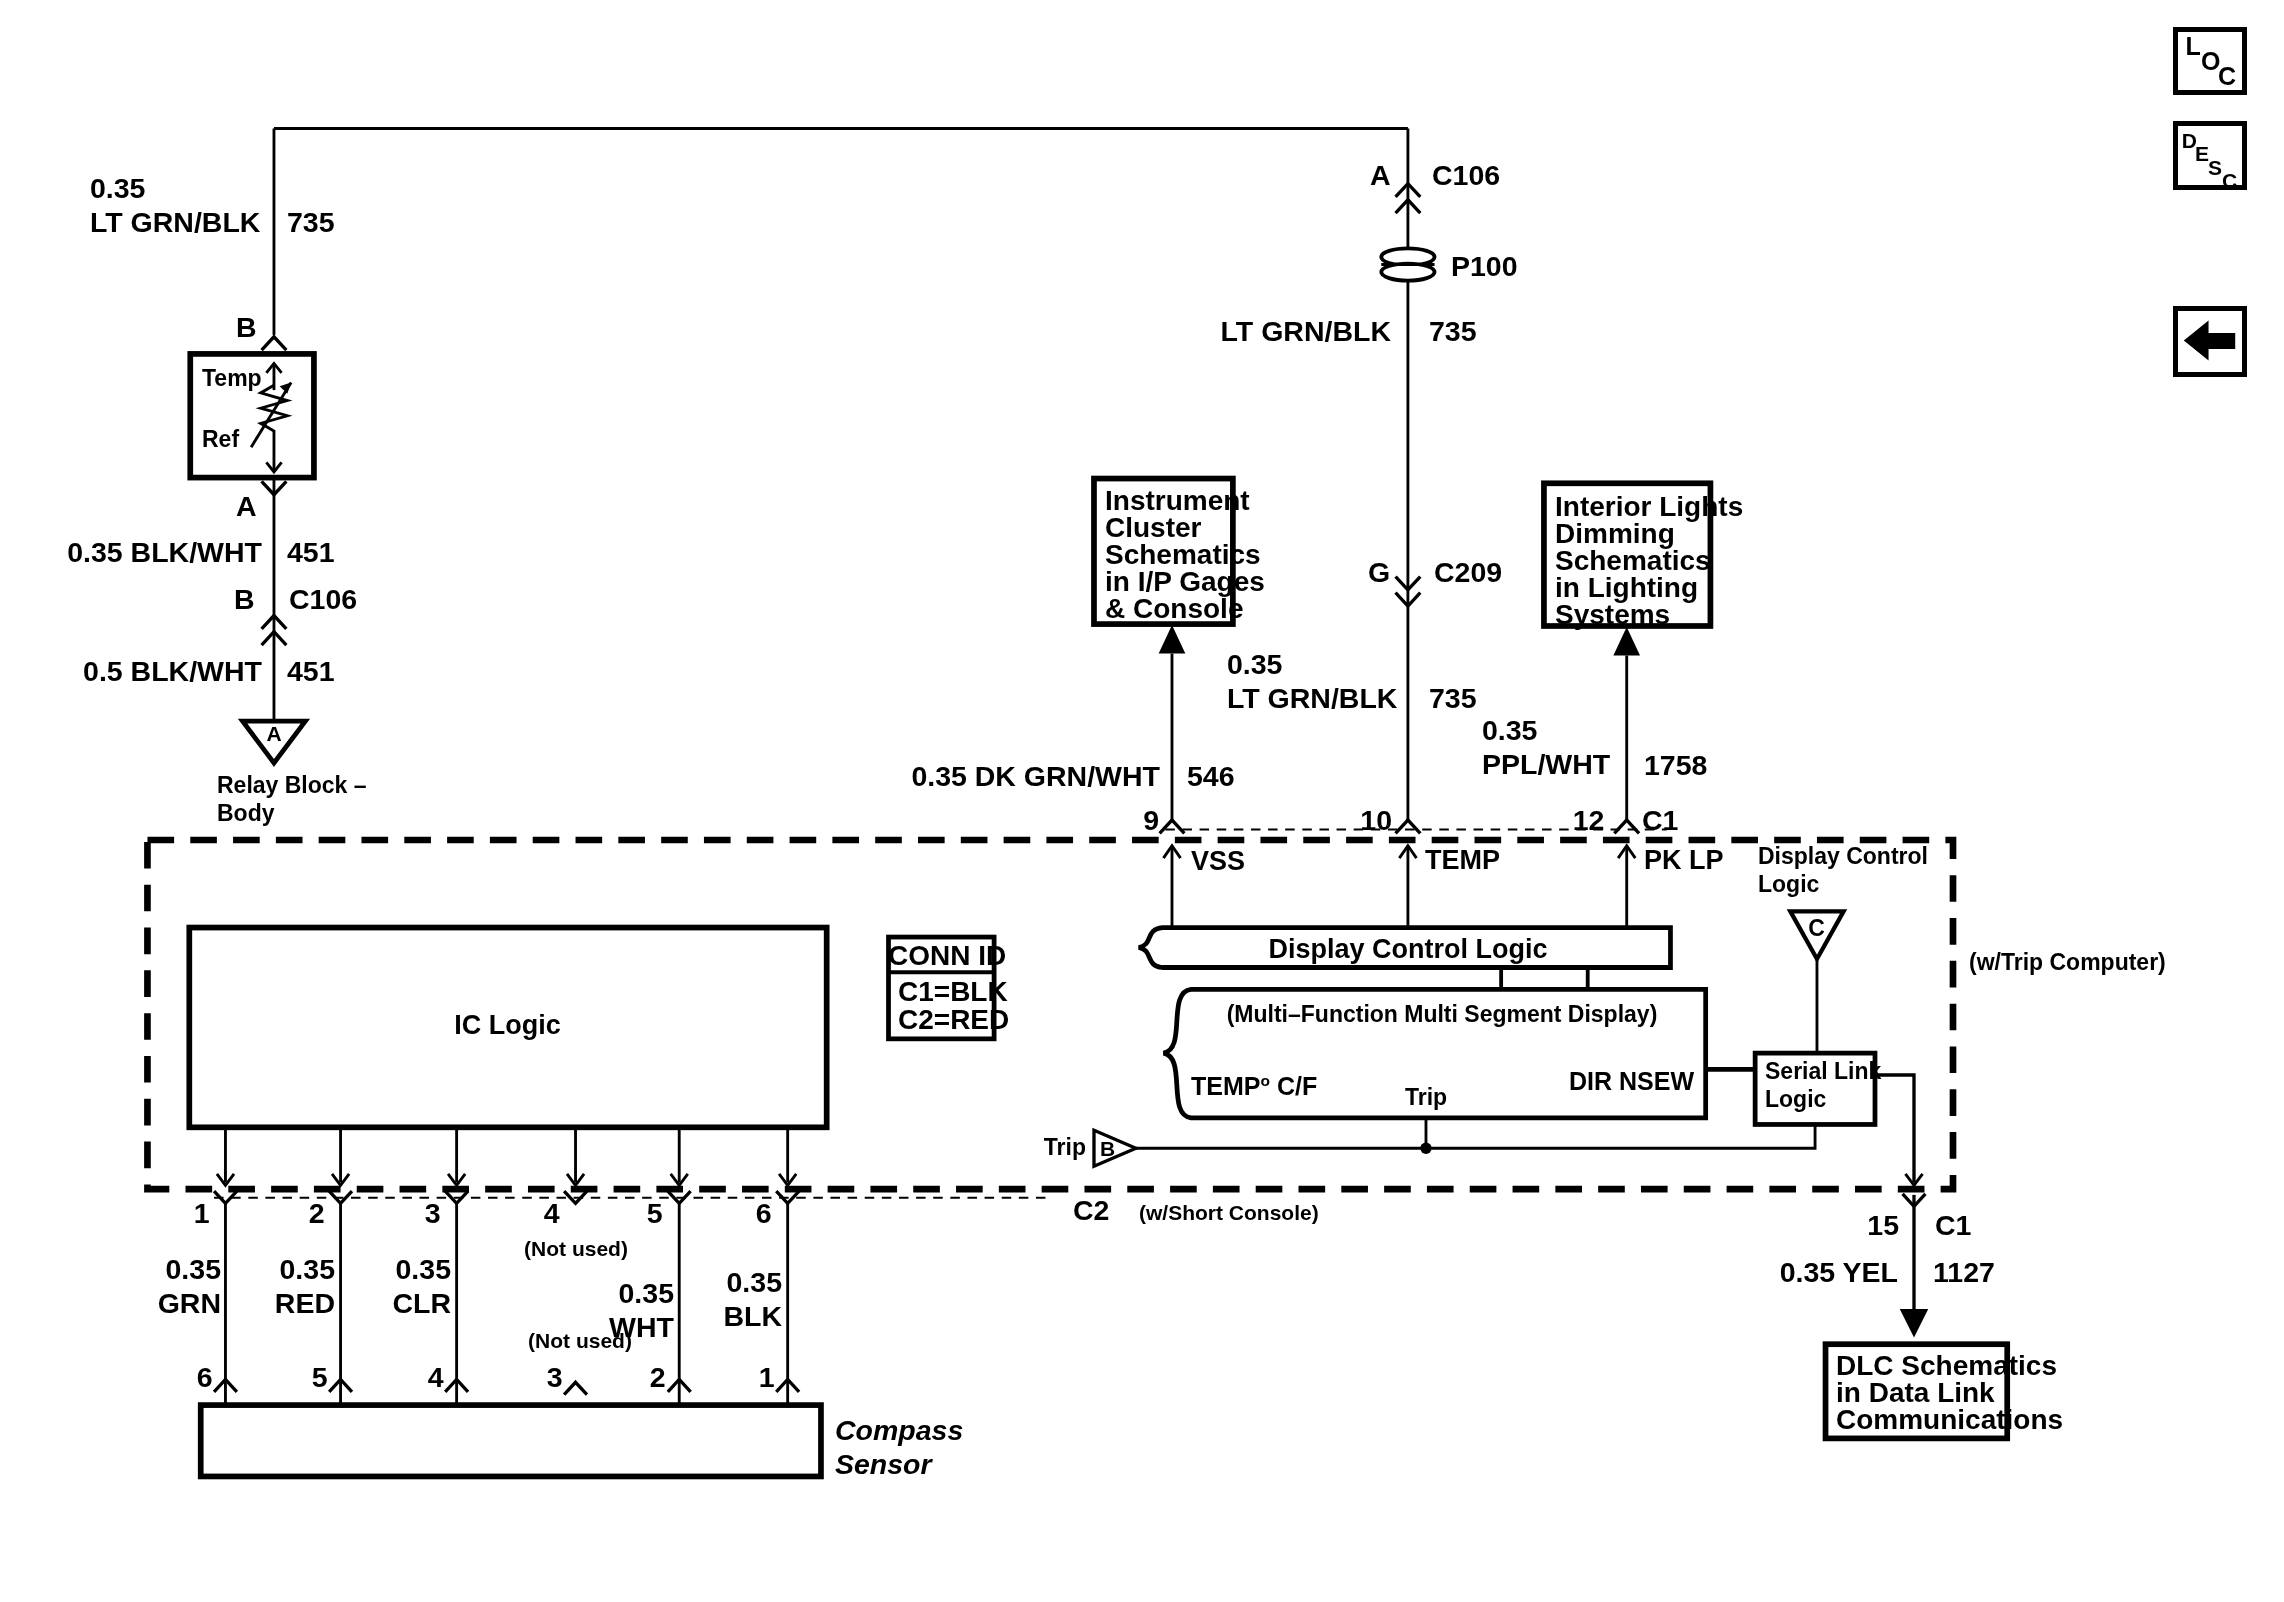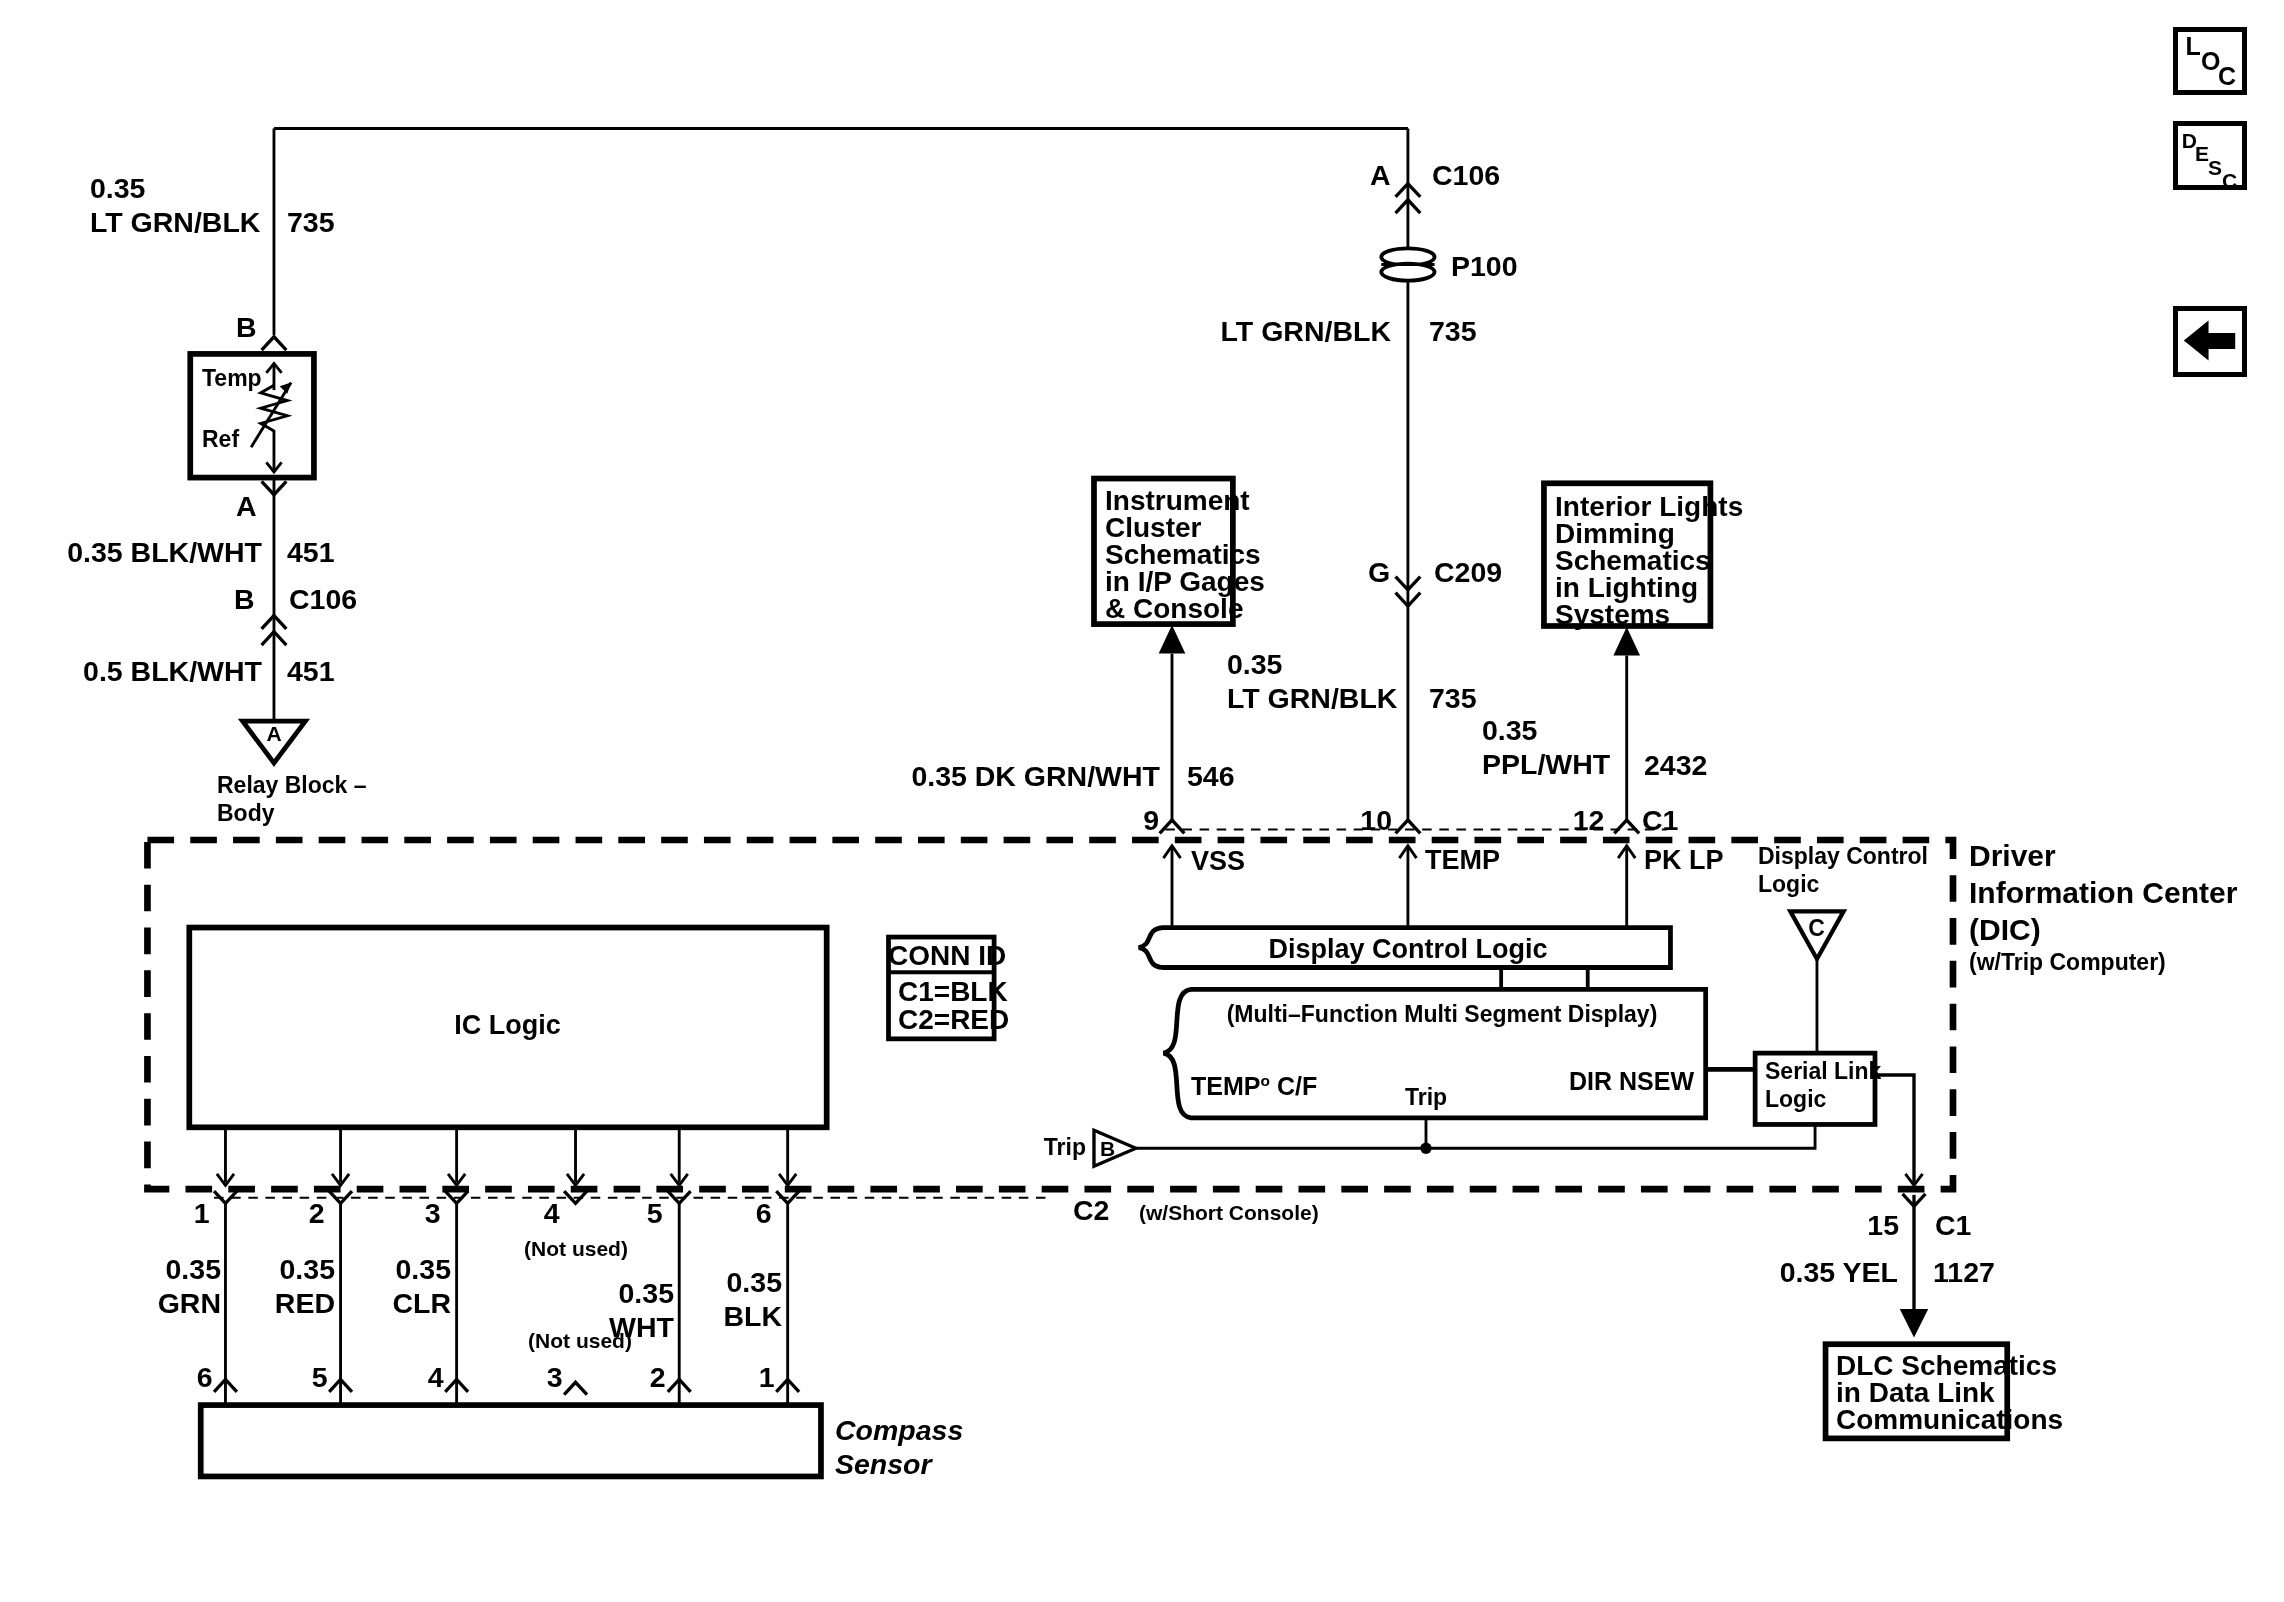--- a/index.html
+++ b/index.html
@@ -178,21 +178,21 @@
 in Lighting
 Systems</div>
   <div class="t t23 pre" style="left:1836px;top:1352px;">DLC Schematics
 in Data Link
 Communications</div>
 
   <div class="t rt" style="left:894px;top:759px;width:266px;">0.35 DK GRN/WHT</div>
   <div class="t" style="left:1187px;top:759px;">546</div>
   <div class="t pre" style="left:1482px;top:713px;">0.35
 PPL/WHT</div>
-  <div class="t" style="left:1644px;top:748px;">2432</div>
+  <div class="t" style="left:1644px;top:748px;">1758</div>
 
   <div class="t rt" style="left:1115px;top:803px;width:44px;">9</div>
   <div class="t rt" style="left:1343px;top:803px;width:49px;">10</div>
   <div class="t rt" style="left:1564px;top:803px;width:49px;text-align:center;">12</div>
   <div class="t" style="left:1642px;top:803px;">C1</div>
 
   <div class="t t28" style="left:1191px;top:846px;">VSS</div>
   <div class="t t28" style="left:1425px;top:845px;">TEMP</div>
   <div class="t t28" style="left:1644px;top:845px;">PK LP</div>
 
@@ -203,23 +203,20 @@
   <div class="t t24" style="left:1405px;top:1084px;">Trip</div>
   <div class="t t26" style="left:1569px;top:1067px;">DIR NSEW</div>
 
   <div class="t t24 pre" style="left:1758px;top:843px;">Display Control
 Logic</div>
   <div class="t t24 ctr" style="left:1803px;top:915px;width:27px;">C</div>
 
   <div class="t t24 pre" style="left:1765px;top:1058px;">Serial Link
 Logic</div>
 
-  <div class="t t32 pre" style="left:1969px;top:837px;">Driver
-Information Center
-(DIC)</div>
   <div class="t t24" style="left:1969px;top:949px;">(w/Trip Computer)</div>
 
   <div class="t t24 rt" style="left:1027px;top:1134px;width:59px;">Trip</div>
   <div class="t t22" style="left:1100px;top:1136px;">B</div>
 
   <div class="t t28 ctr" style="left:189px;top:1010px;width:637px;">IC Logic</div>
 
   <div class="t t23 ctr" style="left:888px;top:942px;width:106px;">CONN ID</div>
   <div class="t t23" style="left:898px;top:978px;">C1=BLK</div>
   <div class="t t23" style="left:898px;top:1006px;">C2=RED</div>

